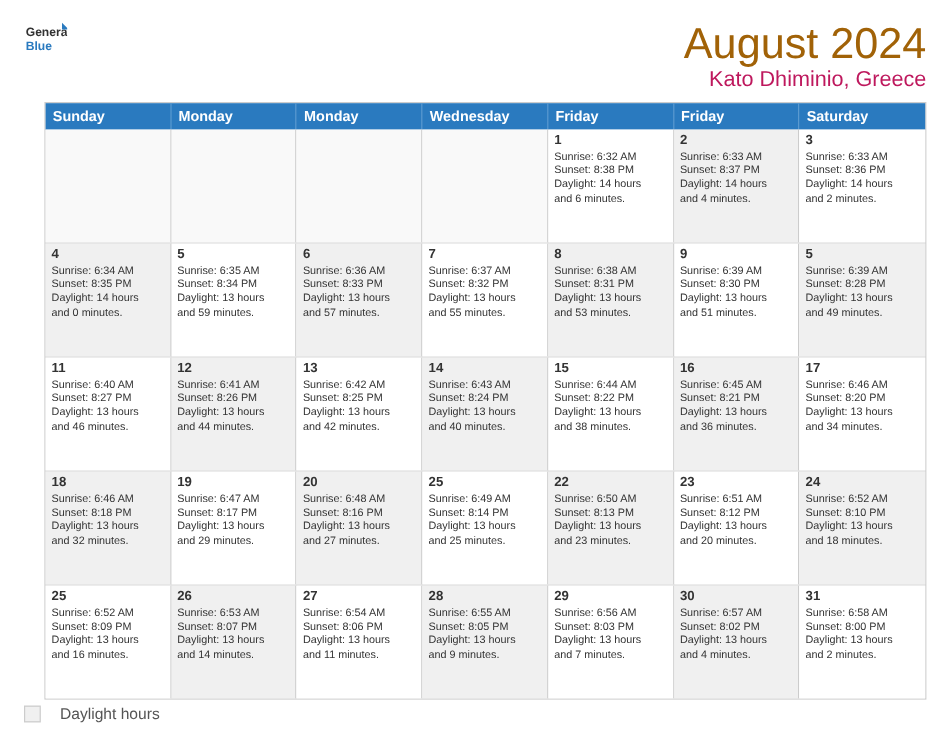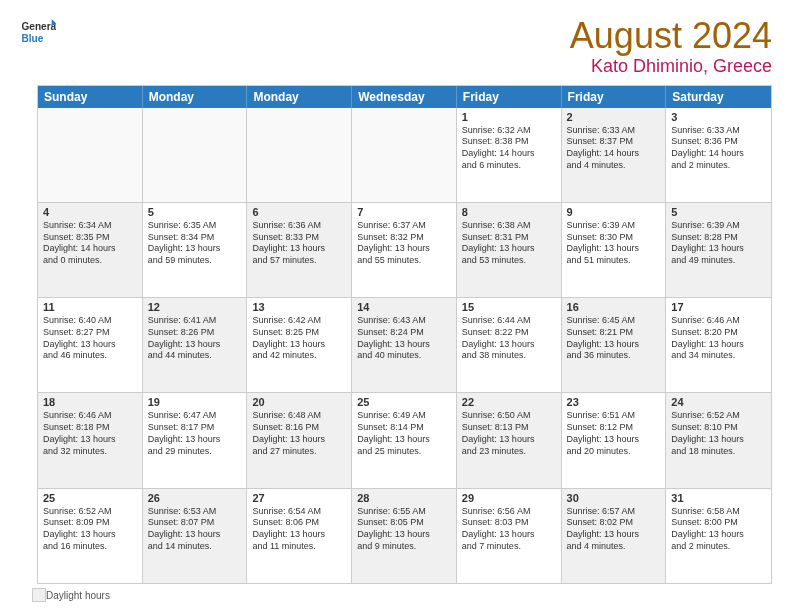--- a/index.html
+++ b/index.html
@@ -93,25 +93,24 @@
       display: block;
     }
     .cell-text {
       font-size: 9px;
       line-height: 1.3;
       color: #333;
     }
     .legend {
       display: flex;
       align-items: center;
-      gap: 0;
+      gap: 16px;
       margin-top: 4px;
-      font-size: 10px;
+      font-size: 13px;
       color: #555;
-      margin-left: 12px;
     }
     .legend-box {
       width: 14px;
       height: 14px;
       background: #f0f0f0;
       border: 1px solid #ccc;
       flex-shrink: 0;
     }
   </style>
 </head>

